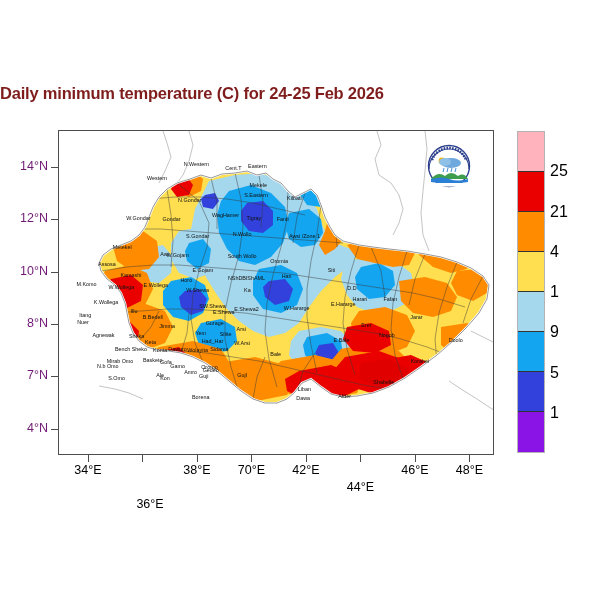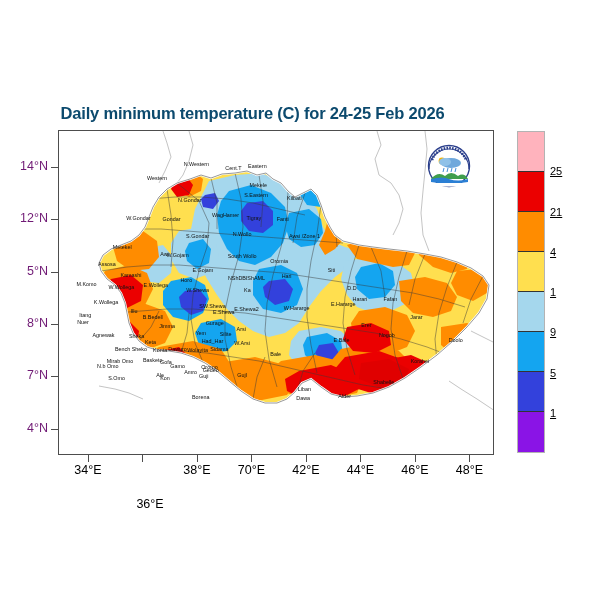--- a/index.html
+++ b/index.html
@@ -1,42 +1,42 @@
 <!DOCTYPE html>
 <html><head>
 <meta charset="utf-8">
 <style>
   html,body{margin:0;padding:0;}
   body{width:600px;height:600px;background:#ffffff;
        font-family:"Liberation Sans",sans-serif;overflow:hidden;}
   #fig{position:relative;width:600px;height:600px;}
 
   
-  .title{position:absolute;left:0;top:104px;width:505px;text-align:center;
-         font-size:16.5px;font-weight:bold;color:#0c4a6e;letter-spacing:-0.2px;}
+  .title{position:absolute;left:0;top:84px;width:505px;text-align:left;
+         font-size:16.5px;font-weight:bold;color:#7f1d1d;letter-spacing:-0.2px;}
 
   
   .frame{position:absolute;left:58px;top:130px;width:436px;height:325px;
          border:1.1px solid #4d4d4d;box-sizing:border-box;background:#fff;}
   .plotclip{position:absolute;left:0;top:0;width:100%;height:100%;overflow:hidden;}
   .plotsvg{position:absolute;left:0;top:0;}
 
   
   .tick-y{position:absolute;width:7px;height:0;border-top:1.1px solid #4d4d4d;left:51px;}
   .tick-x{position:absolute;height:7px;width:0;border-left:1.1px solid #4d4d4d;top:455px;}
   .lab-y{position:absolute;right:0;width:44px;text-align:right;font-size:12.5px;color:#701a75;}
   .lab-x{position:absolute;width:60px;text-align:center;font-size:12.5px;color:#000;top:463px;}
 
   
   .cbar{position:absolute;left:517px;top:131px;width:28px;height:322px;
         border:1px solid #b3b3b3;box-sizing:border-box;}
   .cband{width:100%;box-sizing:border-box;border-bottom:1px solid #333;}
   .cband:last-child{border-bottom:none;}
-  .ctick{position:absolute;left:550px;font-size:11px;color:#000;
-         transform:translateY(-50%);text-decoration:underline;}
+  .ctick{position:absolute;left:550px;font-size:16px;color:#000;
+         transform:translateY(-50%);}
 
   
   .mlab{position:absolute;font-size:5.4px;color:#111;white-space:nowrap;
         transform:translate(-50%,-50%);font-family:"Liberation Sans",sans-serif;}
 
   
   .logo{position:absolute;left:418px;top:143px;width:62px;height:48px;}
 </style>
 </head>
 <body>
@@ -316,42 +316,42 @@
       <rect x="14" y="40" width="34" height="3.6" fill="#ffffff"></rect>
     </svg>
   </div>
 
   <div id="yaxis">
       <div class="tick-y" style="top: 166.694px;"></div>
       <div class="lab-y" style="top: 158.694px; left: 0px; width: 48px;">14°N</div>
       <div class="tick-y" style="top: 219.113px;"></div>
       <div class="lab-y" style="top: 211.113px; left: 0px; width: 48px;">12°N</div>
       <div class="tick-y" style="top: 271.532px;"></div>
-      <div class="lab-y" style="top: 263.532px; left: 0px; width: 48px;">5°N</div>
+      <div class="lab-y" style="top: 263.532px; left: 0px; width: 48px;">10°N</div>
       <div class="tick-y" style="top: 323.952px;"></div>
       <div class="lab-y" style="top: 315.952px; left: 0px; width: 48px;">8°N</div>
       <div class="tick-y" style="top: 376.371px;"></div>
       <div class="lab-y" style="top: 368.371px; left: 0px; width: 48px;">7°N</div>
       <div class="tick-y" style="top: 428.79px;"></div>
       <div class="lab-y" style="top: 420.79px; left: 0px; width: 48px;">4°N</div>
     </div>
 
   <div id="xaxis">
       <div class="tick-x" style="left: 87.975px;"></div>
       <div class="lab-x" style="left: 57.975px;">34°E</div>
       <div class="tick-x" style="left: 142.475px;"></div>
       <div class="lab-x" style="left: 120px; margin-top: 34px;">36°E</div>
       <div class="tick-x" style="left: 196.975px;"></div>
       <div class="lab-x" style="left: 166.975px;">38°E</div>
       <div class="tick-x" style="left: 251.475px;"></div>
       <div class="lab-x" style="left: 221.475px;">70°E</div>
       <div class="tick-x" style="left: 305.975px;"></div>
       <div class="lab-x" style="left: 275.975px;">42°E</div>
       <div class="tick-x" style="left: 360.475px;"></div>
-      <div class="lab-x" style="left: 330.475px;">44°E</div>
+      <div class="lab-x" style="left: 330.475px; margin-top: 17px;">44°E</div>
       <div class="tick-x" style="left: 414.975px;"></div>
       <div class="lab-x" style="left: 384.975px;">46°E</div>
       <div class="tick-x" style="left: 469.475px;"></div>
       <div class="lab-x" style="left: 439.475px;">48°E</div>
     </div>
 
   <div class="cbar" id="cbar">
       <div class="cband" title="25+" style="height: 12.5%; background: rgb(255, 179, 189);"></div>
       <div class="cband" title="21-25" style="height: 12.5%; background: rgb(235, 0, 0);"></div>
       <div class="cband" title="17-21" style="height: 12.5%; background: rgb(255, 140, 0);"></div>

